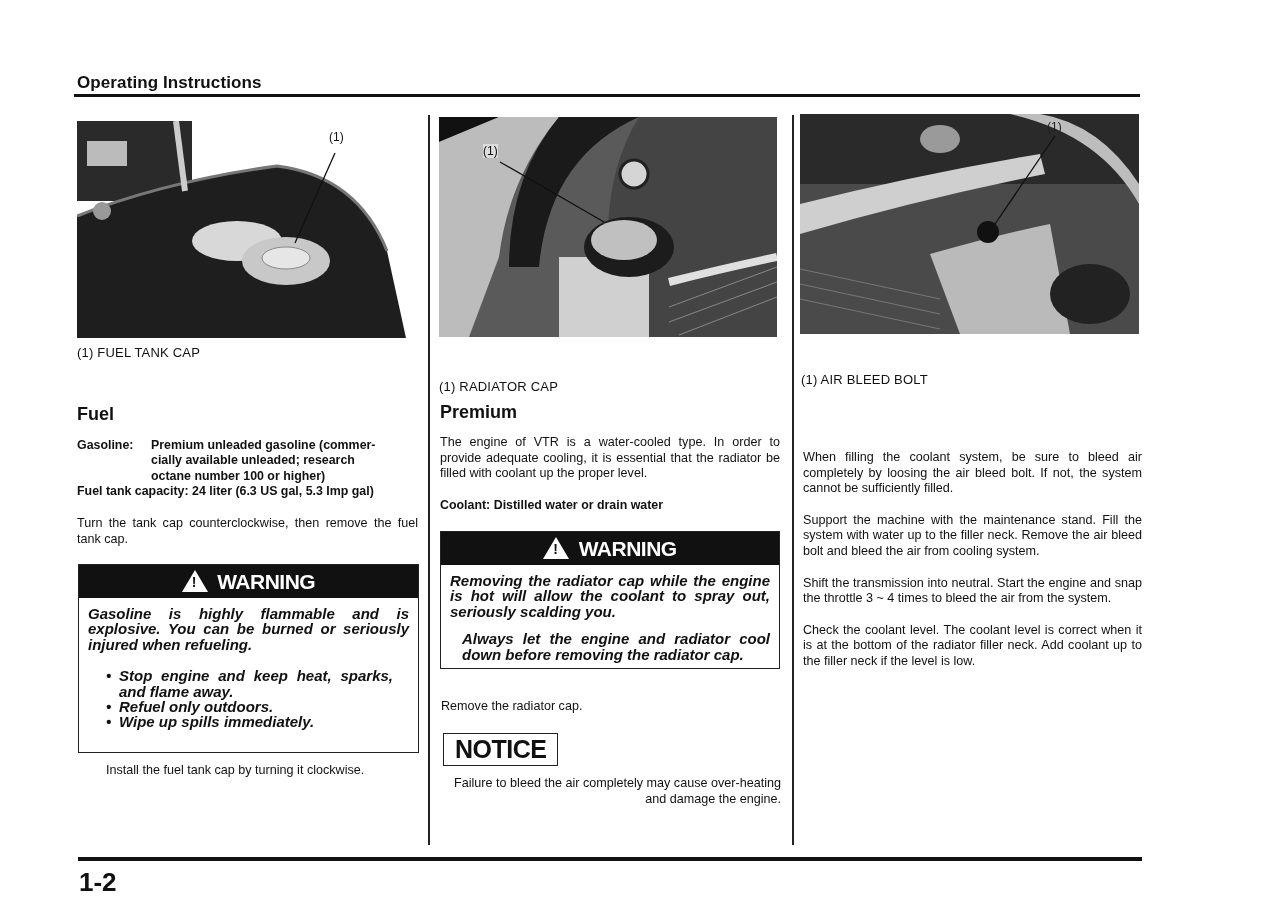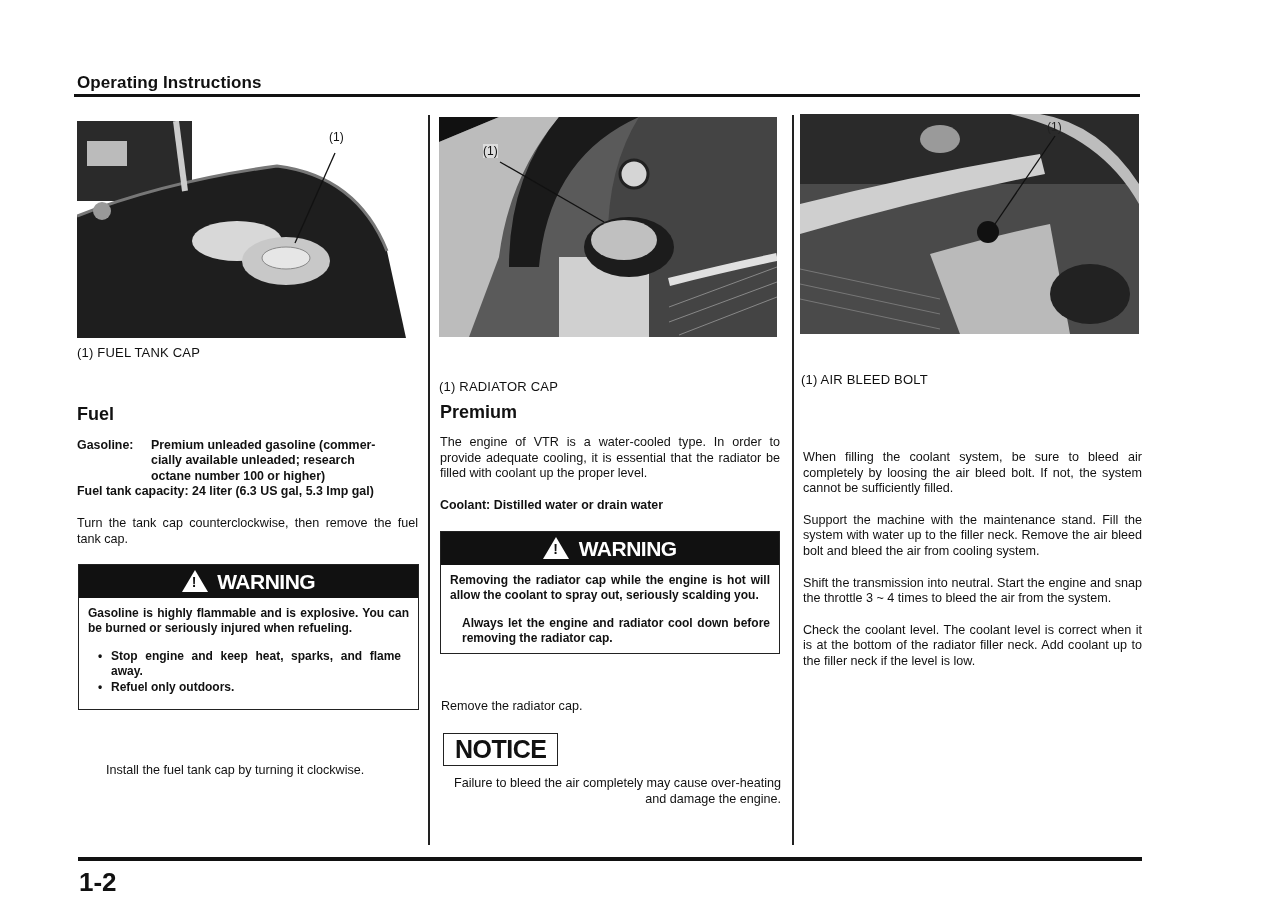--- a/index.html
+++ b/index.html
@@ -15,23 +15,23 @@
   .caption{font-size:13px;letter-spacing:0.2px;}
   .section-title{font-size:18px;font-weight:bold;}
   .body-text{font-size:12.6px;line-height:15.6px;text-align:justify;}
   .spec{font-size:12.4px;font-weight:bold;line-height:15.4px;}
   .spec-row{display:flex;}
   .spec-label{width:74px;flex:none;}
   .warn-box{border:1.5px solid #222;background:#fff;}
   .warn-head{background:#111;color:#fff;font-weight:bold;font-size:21px;text-align:center;height:33px;line-height:33px;letter-spacing:-0.5px;}
   .warn-head .tri{display:inline-block;width:0;height:0;border-left:13px solid transparent;border-right:13px solid transparent;border-bottom:22px solid #fff;vertical-align:-3px;margin-right:4px;position:relative;}
   .warn-head .tri span{position:absolute;left:-3px;top:4px;color:#111;font-size:14px;line-height:16px;font-weight:bold;}
-  .warn-body{padding:8px 9px 6px 9px;font-size:12px;font-weight:bold;line-height:15.4px;text-align:justify;}
+  .warn-body{padding:8px 9px 6px 9px;font-size:15px;font-weight:bold;line-height:15.4px;text-align:justify;font-style:italic;}
   .warn-body p{margin:0 0 12px 0;}
-  .warn-body ul{margin:8px;padding:0;list-style:none;}
+  .warn-body ul{margin:16px;padding:0;list-style:none;}
   .warn-body li{padding-left:15px;position:relative;}
   .warn-body li:before{content:"•";position:absolute;left:2px;top:0;}
   .notice{border:1.5px solid #222;font-weight:bold;font-size:25px;padding:1px 11px;letter-spacing:-0.5px;}
   .para{margin:0 0 16px 0;}
 </style>
 </head>
 <body>
 
 <div class="abs header-title">Operating Instructions</div>
 <div class="abs header-rule"></div>
@@ -79,20 +79,21 @@
 <div class="abs warn-box" style="left:78px;top:564px;width:339px;">
   <div class="warn-head">
     <span class="tri"><span>!</span></span>
     <span>WARNING</span>
   </div>
   <div class="warn-body">
     <p>Gasoline is highly flammable and is explosive. You can be burned or seriously injured when refueling.</p>
     <ul>
       <li>Stop engine and keep heat, sparks, and flame away.</li>
       <li>Refuel only outdoors.</li>
+      <li>Wipe up spills immediately.</li>
     </ul>
   </div>
 </div>
 
 <div class="abs body-text" style="left:78px;top:763px;width:341px;margin-left:28px;">Install the fuel tank cap by turning it clockwise.</div>
 
 <div class="abs photo" style="left:439px;top:117px;width:338px;height:220px;">
   <svg width="338" height="220" viewBox="0 0 338 220">
     <rect width="338" height="220" fill="#5a5a5a"></rect>
     <path d="M0,0 L60,0 L0,25 Z" fill="#111"></path>

